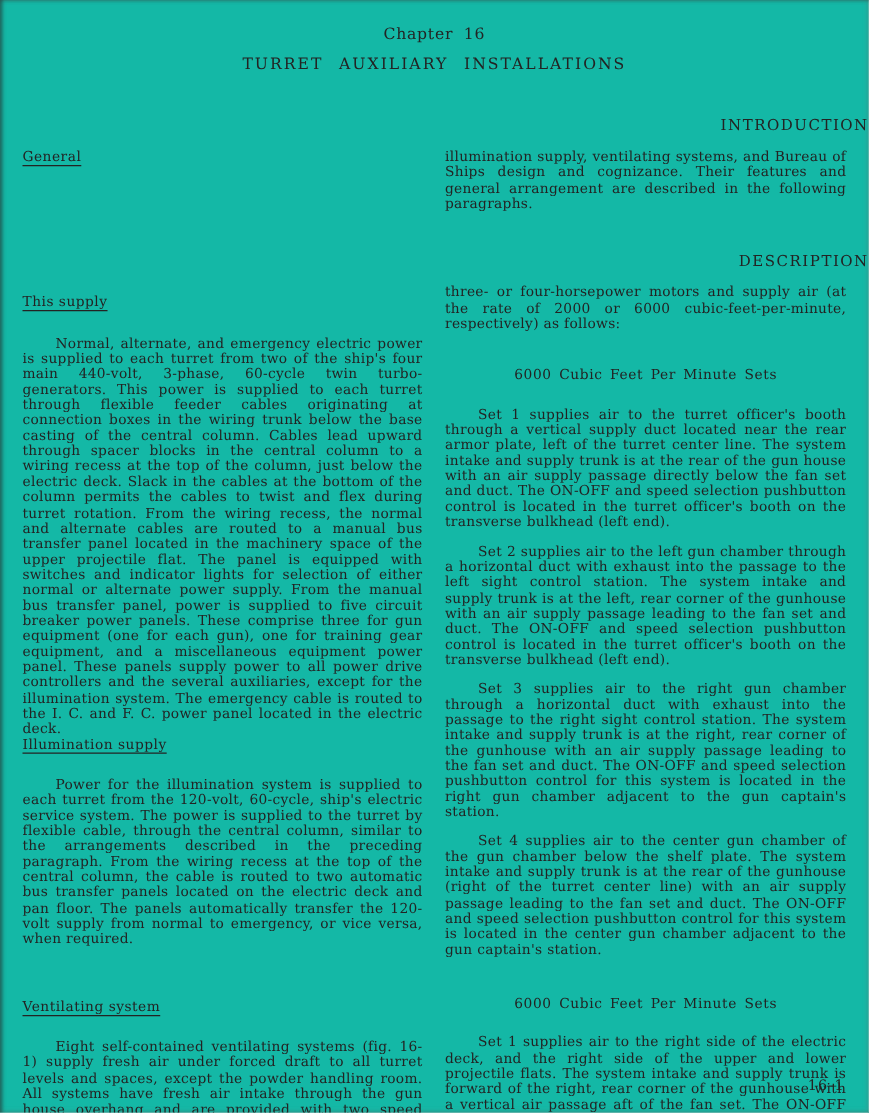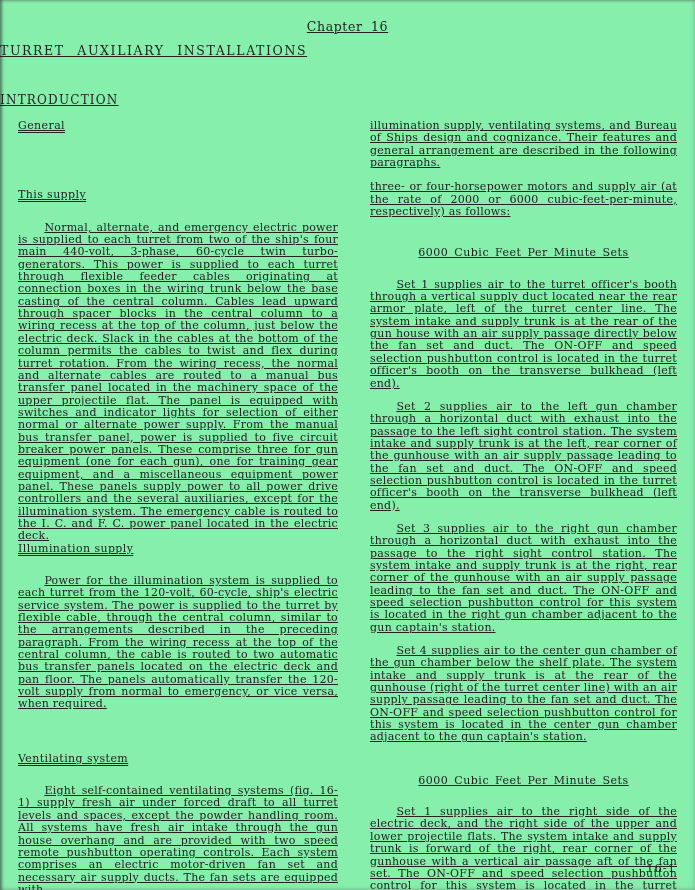--- a/index.html
+++ b/index.html
@@ -3,43 +3,42 @@
 <meta charset="utf-8">
 <style>
   html,body{margin:0;padding:0;}
   body{
     width:695px;height:890px;overflow:hidden;
     background:#e8e6e2;
     font-family:"DejaVu Serif","Liberation Serif",serif;
   }
   .page{
     position:relative;width:695px;height:890px;
-    background:#86efac;
+    background:#14b8a6;
     color:#232323;
     box-shadow:inset 3px 0 3px -1px rgba(40,40,40,.55),
                inset 0 3px 3px -2px rgba(70,70,70,.35),
                inset -3px 0 4px -2px rgba(120,120,120,.30),
                inset 0 -3px 4px -2px rgba(120,120,120,.25);
-    text-decoration:underline;
   }
   .hdr-chapter{
     padding-top:19px;text-align:center;
     font-size:12.5px;letter-spacing:.6px;word-spacing:4px;
   }
   .hdr-title{
-    margin-top:9px;
+    margin-top:9px;text-align:center;
     font-size:12.5px;letter-spacing:1.6px;word-spacing:7px;
   }
   .sect-hdr{
-    text-align:left;font-size:12px;letter-spacing:1.2px;
+    text-align:right;font-size:12px;letter-spacing:1.2px;
   }
   .sect-hdr.intro{margin-top:35px;}
   .sect-hdr.desc{margin-top:33px;}
   .cols{
-    display:flex;padding:0 18px;gap:32px;
+    display:flex;padding:0 18px;gap:18px;
   }
   .cols.intro-cols{margin-top:13px;}
   .cols.desc-cols{margin-top:12px;}
   .col{font-size:11px;line-height:12.35px;}
   .col.left{flex:0 0 320px;width:320px;}
   .col.right{flex:1;min-width:0;}
   .sub-hdr{
     text-decoration:underline;text-underline-offset:2.5px;
     font-size:11px;letter-spacing:.4px;
   }
@@ -75,20 +74,21 @@
 
   <div class="cols intro-cols">
     <div class="col left">
       <div class="sub-hdr">General</div>
     </div>
     <div class="col right">
       <p class="para first">illumination supply, ventilating systems, and Bureau of Ships design and cognizance. Their features and general arrangement are described in the following paragraphs.</p>
     </div>
   </div>
 
+  <div class="sect-hdr desc">DESCRIPTION</div>
 
   <div class="cols desc-cols">
     <div class="col left">
       <div class="sub-hdr first">This supply</div>
       <p class="para indent">Normal, alternate, and emergency electric power is supplied to each turret from two of the ship's four main 440-volt, 3-phase, 60-cycle twin turbo-generators.  This power is supplied to each turret through flexible feeder cables originating at connection boxes in the wiring trunk below the base casting of the central column.  Cables lead upward through spacer blocks in the central column to a wiring recess at the top of the column, just below the electric deck.  Slack in the cables at the bottom of the column permits the cables to twist and flex during turret rotation.  From the wiring recess, the normal and alternate cables are routed to a manual bus transfer panel located in the machinery space of the upper projectile flat.  The panel is equipped with switches and indicator lights for selection of either normal or alternate power supply.  From the manual bus transfer panel, power is supplied to five circuit breaker power panels.  These comprise three for gun equipment (one for each gun), one for training gear equipment, and a miscellaneous equipment power panel.  These panels supply power to all power drive controllers and the several auxiliaries, except for the illumination system.  The emergency cable is routed to the I. C. and F. C. power panel located in the electric deck.</p>
 
       <div class="sub-hdr gap1">Illumination supply</div>
       <p class="para indent">Power for the illumination system is supplied to each turret from the 120-volt, 60-cycle, ship's electric service system.  The power is supplied to the turret by flexible cable, through the central column, similar to the arrangements described in the preceding paragraph.  From the wiring recess at the top of the central column, the cable is routed to two automatic bus transfer panels located on the electric deck and pan floor.  The panels automatically transfer the 120-volt supply from normal to emergency, or vice versa, when required.</p>
 
       <div class="sub-hdr gap2">Ventilating system</div>

